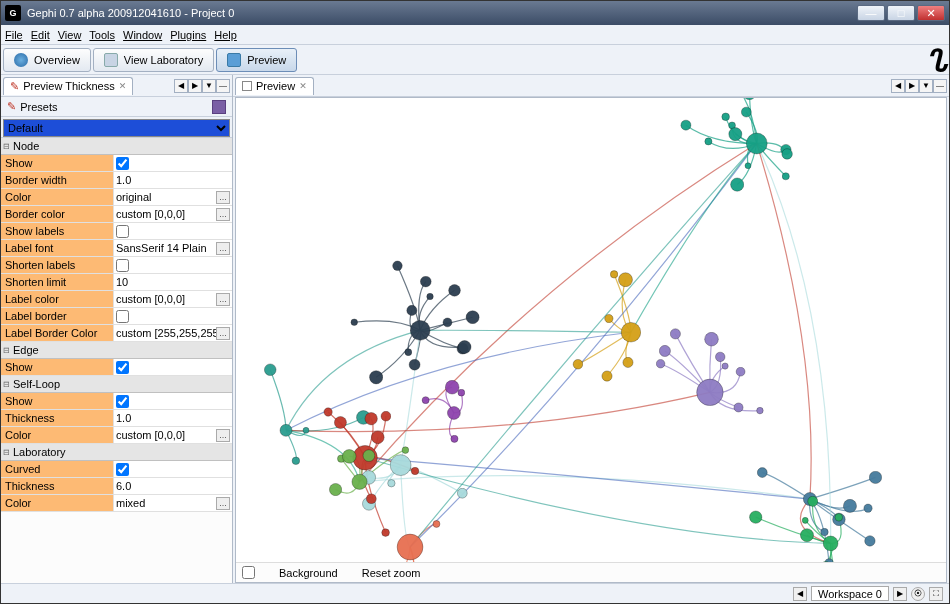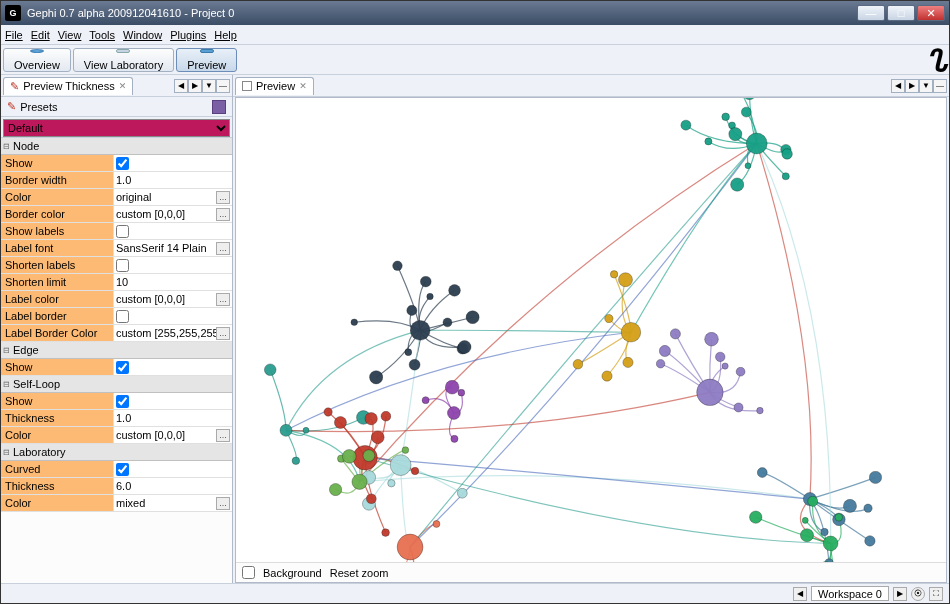--- a/index.html
+++ b/index.html
@@ -7,53 +7,53 @@
 .window { width: 950px; height: 604px; display: flex; flex-direction: column; border: 1px solid #333; }
 .titlebar { height: 24px; background: linear-gradient(#6a7a92,#3b4c66); color: #fff; display: flex; align-items: center; padding: 0 4px; }
 .titlebar .icon { width: 16px; height: 16px; background: #000; border-radius: 2px; margin-right: 6px; display:flex;align-items:center;justify-content:center;color:#fff;font-weight:bold;font-size:9px;}
 .titlebar .title { flex: 1; }
 .winbtns { display: flex; gap: 2px; }
 .winbtn { width: 28px; height: 16px; background: linear-gradient(#f0f4f9,#c8d4e4); border: 1px solid #5a6a82; border-radius: 2px; display:flex;align-items:center;justify-content:center;}
 .winbtn.close { background: linear-gradient(#f08080,#c03030); }
 .menubar { height: 20px; background: #eef2f8; border-bottom: 1px solid #c8d0dc; display: flex; align-items: center; padding: 0 4px; gap: 8px; }
 .menubar span { cursor: default; color:#000;text-decoration:underline; }
 .toolbar { height: 30px; background: #eef2f8; border-bottom: 1px solid #c8d0dc; display: flex; align-items: center; padding: 2px; gap: 2px; position:relative;}
-.tabbtn { height: 24px; padding: 0 10px; background: linear-gradient(#fdfdfd,#e3e9f1); border: 1px solid #a3b0c2; border-radius: 3px; display: flex; align-items: center; gap: 6px; flex-direction: column; }
+.tabbtn { height: 24px; padding: 0 10px; background: linear-gradient(#fdfdfd,#e3e9f1); border: 1px solid #a3b0c2; border-radius: 3px; display: flex; align-items: center; gap: 6px; }
 .tabbtn.active { background: linear-gradient(#e8f0f8,#c8d8ea); border-color:#6c8db7;}
 .tabicon { width: 14px; height: 14px; border-radius: 2px; }
 .logo { position:absolute; right:4px; top:-2px; font-size:30px; font-weight:bold; font-style:italic; color:#000; letter-spacing:-2px;}
 .content { flex: 1; display: flex; min-height: 0; background:#eef2f8;}
 .leftpanel { width: 232px; display: flex; flex-direction: column; border-right: 1px solid #b0bac8; background:#eef2f8;}
 .paneltabs { height: 22px; display: flex; align-items: center; background:#eef2f8; border-bottom:1px solid #c8d0dc; padding:0 2px;}
 .paneltab { height:18px; padding:0 6px; background:#fff; border:1px solid #a3b0c2; border-bottom:none; border-radius:3px 3px 0 0; display:flex;align-items:center;gap:4px;}
 .paneltab .x { color:#888;font-size:9px;}
 .panelctrl { margin-left:auto; display:flex; gap:0;}
 .panelctrl div { width:14px;height:14px;border:1px solid #a3b0c2;background:#f5f5f5;font-size:8px;display:flex;align-items:center;justify-content:center;}
 .presetbar { height:20px; display:flex;align-items:center;padding:0 6px;border-bottom:1px solid #c8d0dc;}
 .presetbar .wand{color:#c0392b;margin-right:4px;}
 .presetbar .save-ic{margin-left:auto;width:14px;height:14px;background:#7a5fa5;border:1px solid #5a4080;}
 .presetselect { height:20px; padding:2px;}
-.presetselect select{width:100%;height:18px;border:1px solid #888;background:#be185d;}
+.presetselect select{width:100%;height:18px;border:1px solid #888;background:#1d4ed8;}
 .proplist { flex:1; overflow-y:auto; overflow-x:hidden; border-top:1px solid #c8d0dc; background:#fcfcfc;}
 .propgroup { background:#e5e5e5; border-bottom:1px solid #c0c0c0; height:17px; display:flex;align-items:center;padding:0 2px;font-weight:normal;}
 .propgroup .tw{width:10px;color:#666;font-size:8px;}
 .proprow { height:17px; display:flex; border-bottom:1px solid #e0e0e0;}
 .proprow .lbl{width:112px;padding:0 4px;display:flex;align-items:center;background:#fdba74;}
 .proprow .val{flex:1;padding:0 2px;display:flex;align-items:center;background:#fff;border-left:1px solid #e0e0e0;position:relative;}
 .proprow .val input[type=checkbox]{margin:0;}
 .proprow .val .dots{position:absolute;right:2px;width:14px;height:13px;border:1px solid #aaa;background:#eee;font-size:8px;display:flex;align-items:center;justify-content:center;}
 .bottomctl { border-top:1px solid #c8d0dc; padding:4px 6px; background:#eef2f8;}
 .bottomctl .row{display:flex;align-items:center;height:22px;gap:6px;}
 .slider{flex:0 0 90px;height:4px;background:#ccc;border:1px solid #999;position:relative;}
 .slider .thumb{position:absolute;left:0;top:-5px;width:6px;height:14px;background:#e0e0e0;border:1px solid #888;}
 .refreshbtn{margin-left:auto;height:24px;padding:0 10px;background:linear-gradient(#fdfdfd,#e3e9f1);border:1px solid #a3b0c2;border-radius:3px;display:flex;align-items:center;gap:4px;}
 .refreshbtn .ic{color:#5a9e4a;}
 .rightpanel { flex:1; display:flex; flex-direction:column; background:#eef2f8;}
 .canvas { flex:1; background:#fff; border:1px solid #b0bac8; margin:0 2px; position:relative; overflow:hidden;}
-.canvasfoot { height:20px; display:flex;align-items:center;padding:0 6px;gap:8px;background:#fcfcfc;border-top:1px solid #ddd;position:absolute;bottom:0;left:0;right:0;}
+.canvasfoot { height:20px; display:flex;align-items:center;padding:0 6px;gap:24px;background:#fcfcfc;border-top:1px solid #ddd;position:absolute;bottom:0;left:0;right:0;}
 .statusbar { height:20px; background:#eef2f8; border-top:1px solid #c8d0dc;display:flex;align-items:center;padding:0 6px;}
 .statusbar .ws{margin-left:auto;display:flex;align-items:center;gap:4px;}
 .wsbox{border:1px solid #aaa;padding:0 6px;height:15px;display:flex;align-items:center;background:#fff;}
 .sicon{width:14px;height:14px;display:flex;align-items:center;justify-content:center;border:1px solid #aaa;background:#f0f0f0;font-size:8px;}
 svg{display:block;}
 </style>
 </head>
 <body>
 
 <div class="window">

